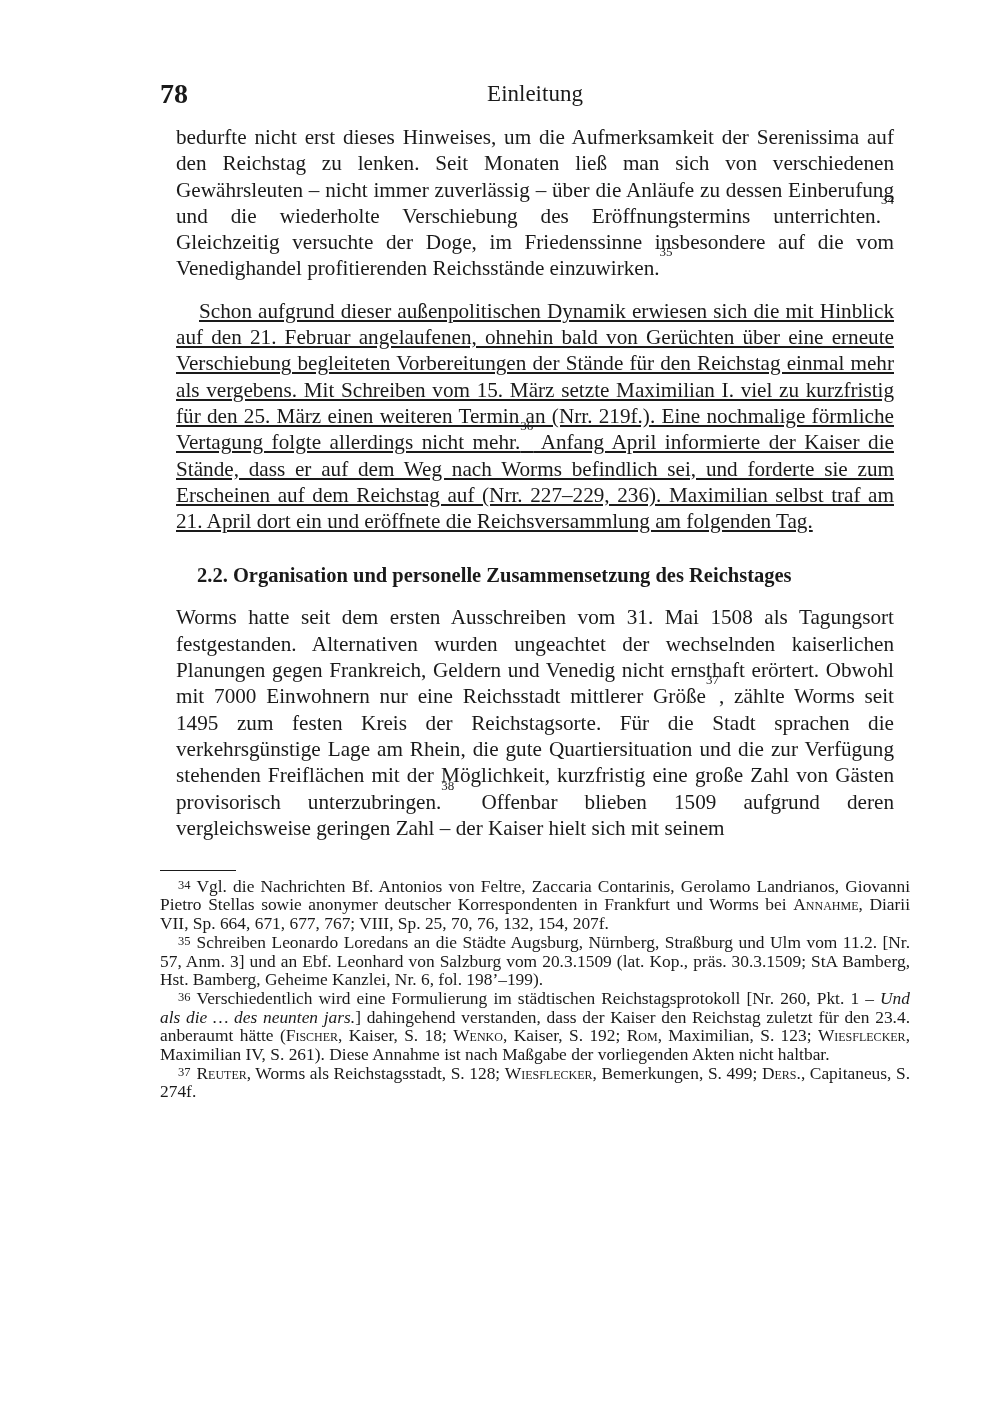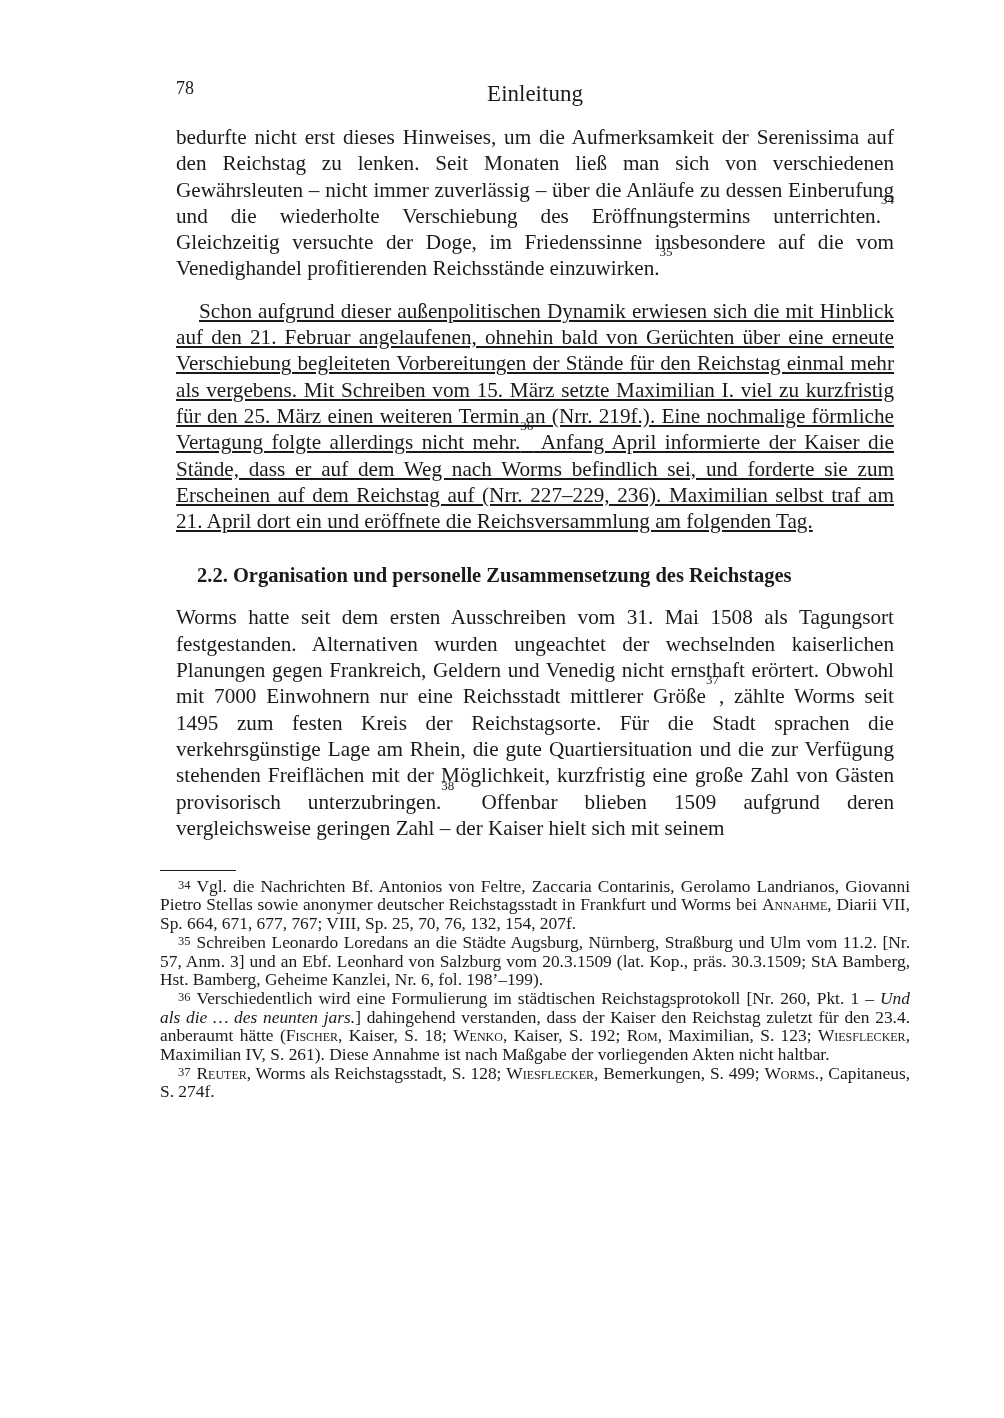--- a/index.html
+++ b/index.html
@@ -1,20 +1,20 @@
 <!DOCTYPE html>
 <html><head>
 <meta charset="utf-8">
 <style>
   html, body { margin:0; padding:0; background:#ffffff; }
   body { width:1004px; height:1418px; position:relative; overflow:hidden;
          font-family:"Liberation Serif","DejaVu Serif",serif; color:#1a1a1a; }
   .page { position:absolute; left:160px; top:78px; width:750px; }
   .running-head { position:relative; height:30px; font-size:19px; }
-  .page-number { position:absolute; left:16px; top:0; font-size:18px; }
+  .page-number { position:absolute; left:0; top:0; font-size:28px;font-weight:bold; }
   .running-title { position:absolute; left:0; right:0; top:3px; text-align:center; font-size:23px; }
   .body-text { font-size:21.2px; line-height:26.3px; text-align:justify; margin-top:10px; }
   .body-text p { margin:16px; }
   .body-text p.indent { text-indent:23px;text-decoration:underline; }
   .heading { font-size:20.5px; font-weight:bold; line-height:26px; margin:28px 0 13px 37px; }
   sup { font-size:13px; vertical-align:top; position:relative; top:-3px; line-height:0; }
   .footnotes { position:absolute; left:160px; top:870px; width:750px; }
   .fn-rule { width:76px; height:0; border-top:1.2px solid #1a1a1a; margin-bottom:6px; }
   .fn { font-size:17.4px; line-height:18.4px; text-align:justify; margin:0 0 1px 0; text-indent:18px; }
   .fn .num { font-size:12.5px; vertical-align:top; position:relative; top:-1px; margin-right:6px; }
@@ -36,18 +36,18 @@
 
     <div class="heading">2.2. Organisation und personelle Zusammensetzung des Reichstages</div>
 
     <p><span>Worms hatte seit dem ersten Ausschreiben vom 31. Mai 1508 als Tagungsort festgestanden. Alternativen wurden ungeachtet der wechselnden kaiserlichen Planungen gegen Frankreich, Geldern und Venedig nicht ernsthaft erörtert. Obwohl mit 7000 Einwohnern nur eine Reichsstadt mittlerer Größe</span><sup>37</sup><span>, zählte Worms seit 1495 zum festen Kreis der Reichstagsorte. Für die Stadt sprachen die verkehrsgünstige Lage am Rhein, die gute Quartiersituation und die zur Verfügung stehenden Freiflächen mit der Möglichkeit, kurzfristig eine große Zahl von Gästen provisorisch unterzubringen.</span><sup>38</sup><span> Offenbar blieben 1509 aufgrund deren vergleichsweise geringen Zahl – der Kaiser hielt sich mit seinem</span></p>
   </div>
 </div>
 
 <div class="footnotes">
   <div class="fn-rule"></div>
   <div id="fn-list">
-      <p class="fn"><span class="num">34</span><span>Vgl. die Nachrichten Bf. Antonios von Feltre, Zaccaria Contarinis, Gerolamo Landrianos, Giovanni Pietro Stellas sowie anonymer deutscher Reichstagsstadt in Frankfurt und Worms bei </span><span class="sc">Annahme</span><span>, Diarii VII, Sp. 664, 671, 677, 767; VIII, Sp. 25, 70, 76, 132, 154, 207f.</span></p>
+      <p class="fn"><span class="num">34</span><span>Vgl. die Nachrichten Bf. Antonios von Feltre, Zaccaria Contarinis, Gerolamo Landrianos, Giovanni Pietro Stellas sowie anonymer deutscher Korrespondenten in Frankfurt und Worms bei </span><span class="sc">Annahme</span><span>, Diarii VII, Sp. 664, 671, 677, 767; VIII, Sp. 25, 70, 76, 132, 154, 207f.</span></p>
       <p class="fn"><span class="num">35</span><span>Schreiben Leonardo Loredans an die Städte Augsburg, Nürnberg, Straßburg und Ulm vom 11.2. [Nr. 57, Anm. 3] und an Ebf. Leonhard von Salzburg vom 20.3.1509 (lat. Kop., präs. 30.3.1509; StA Bamberg, Hst. Bamberg, Geheime Kanzlei, Nr. 6, fol. 198’–199).</span></p>
       <p class="fn"><span class="num">36</span><span>Verschiedentlich wird eine Formulierung im städtischen Reichstagsprotokoll [Nr. 260, Pkt. 1 – </span><span class="it">Und als die … des neunten jars.</span><span>] dahingehend verstanden, dass der Kaiser den Reichstag zuletzt für den 23.4. anberaumt hätte (</span><span class="sc">Fischer</span><span>, Kaiser, S. 18; </span><span class="sc">Wenko</span><span>, Kaiser, S. 192; </span><span class="sc">Rom</span><span>, Maximilian, S. 123; </span><span class="sc">Wiesflecker</span><span>, Maximilian IV, S. 261). Diese Annahme ist nach Maßgabe der vorliegenden Akten nicht haltbar.</span></p>
-      <p class="fn"><span class="num">37</span><span class="sc">Reuter</span><span>, Worms als Reichstagsstadt, S. 128; </span><span class="sc">Wiesflecker</span><span>, Bemerkungen, S. 499; </span><span class="sc">Worms.</span><span>, Capitaneus, S. 274f.</span></p>
+      <p class="fn"><span class="num">37</span><span class="sc">Reuter</span><span>, Worms als Reichstagsstadt, S. 128; </span><span class="sc">Wiesflecker</span><span>, Bemerkungen, S. 499; </span><span class="sc">Ders.</span><span>, Capitaneus, S. 274f.</span></p>
     </div>
 </div>
 
 </body></html>

